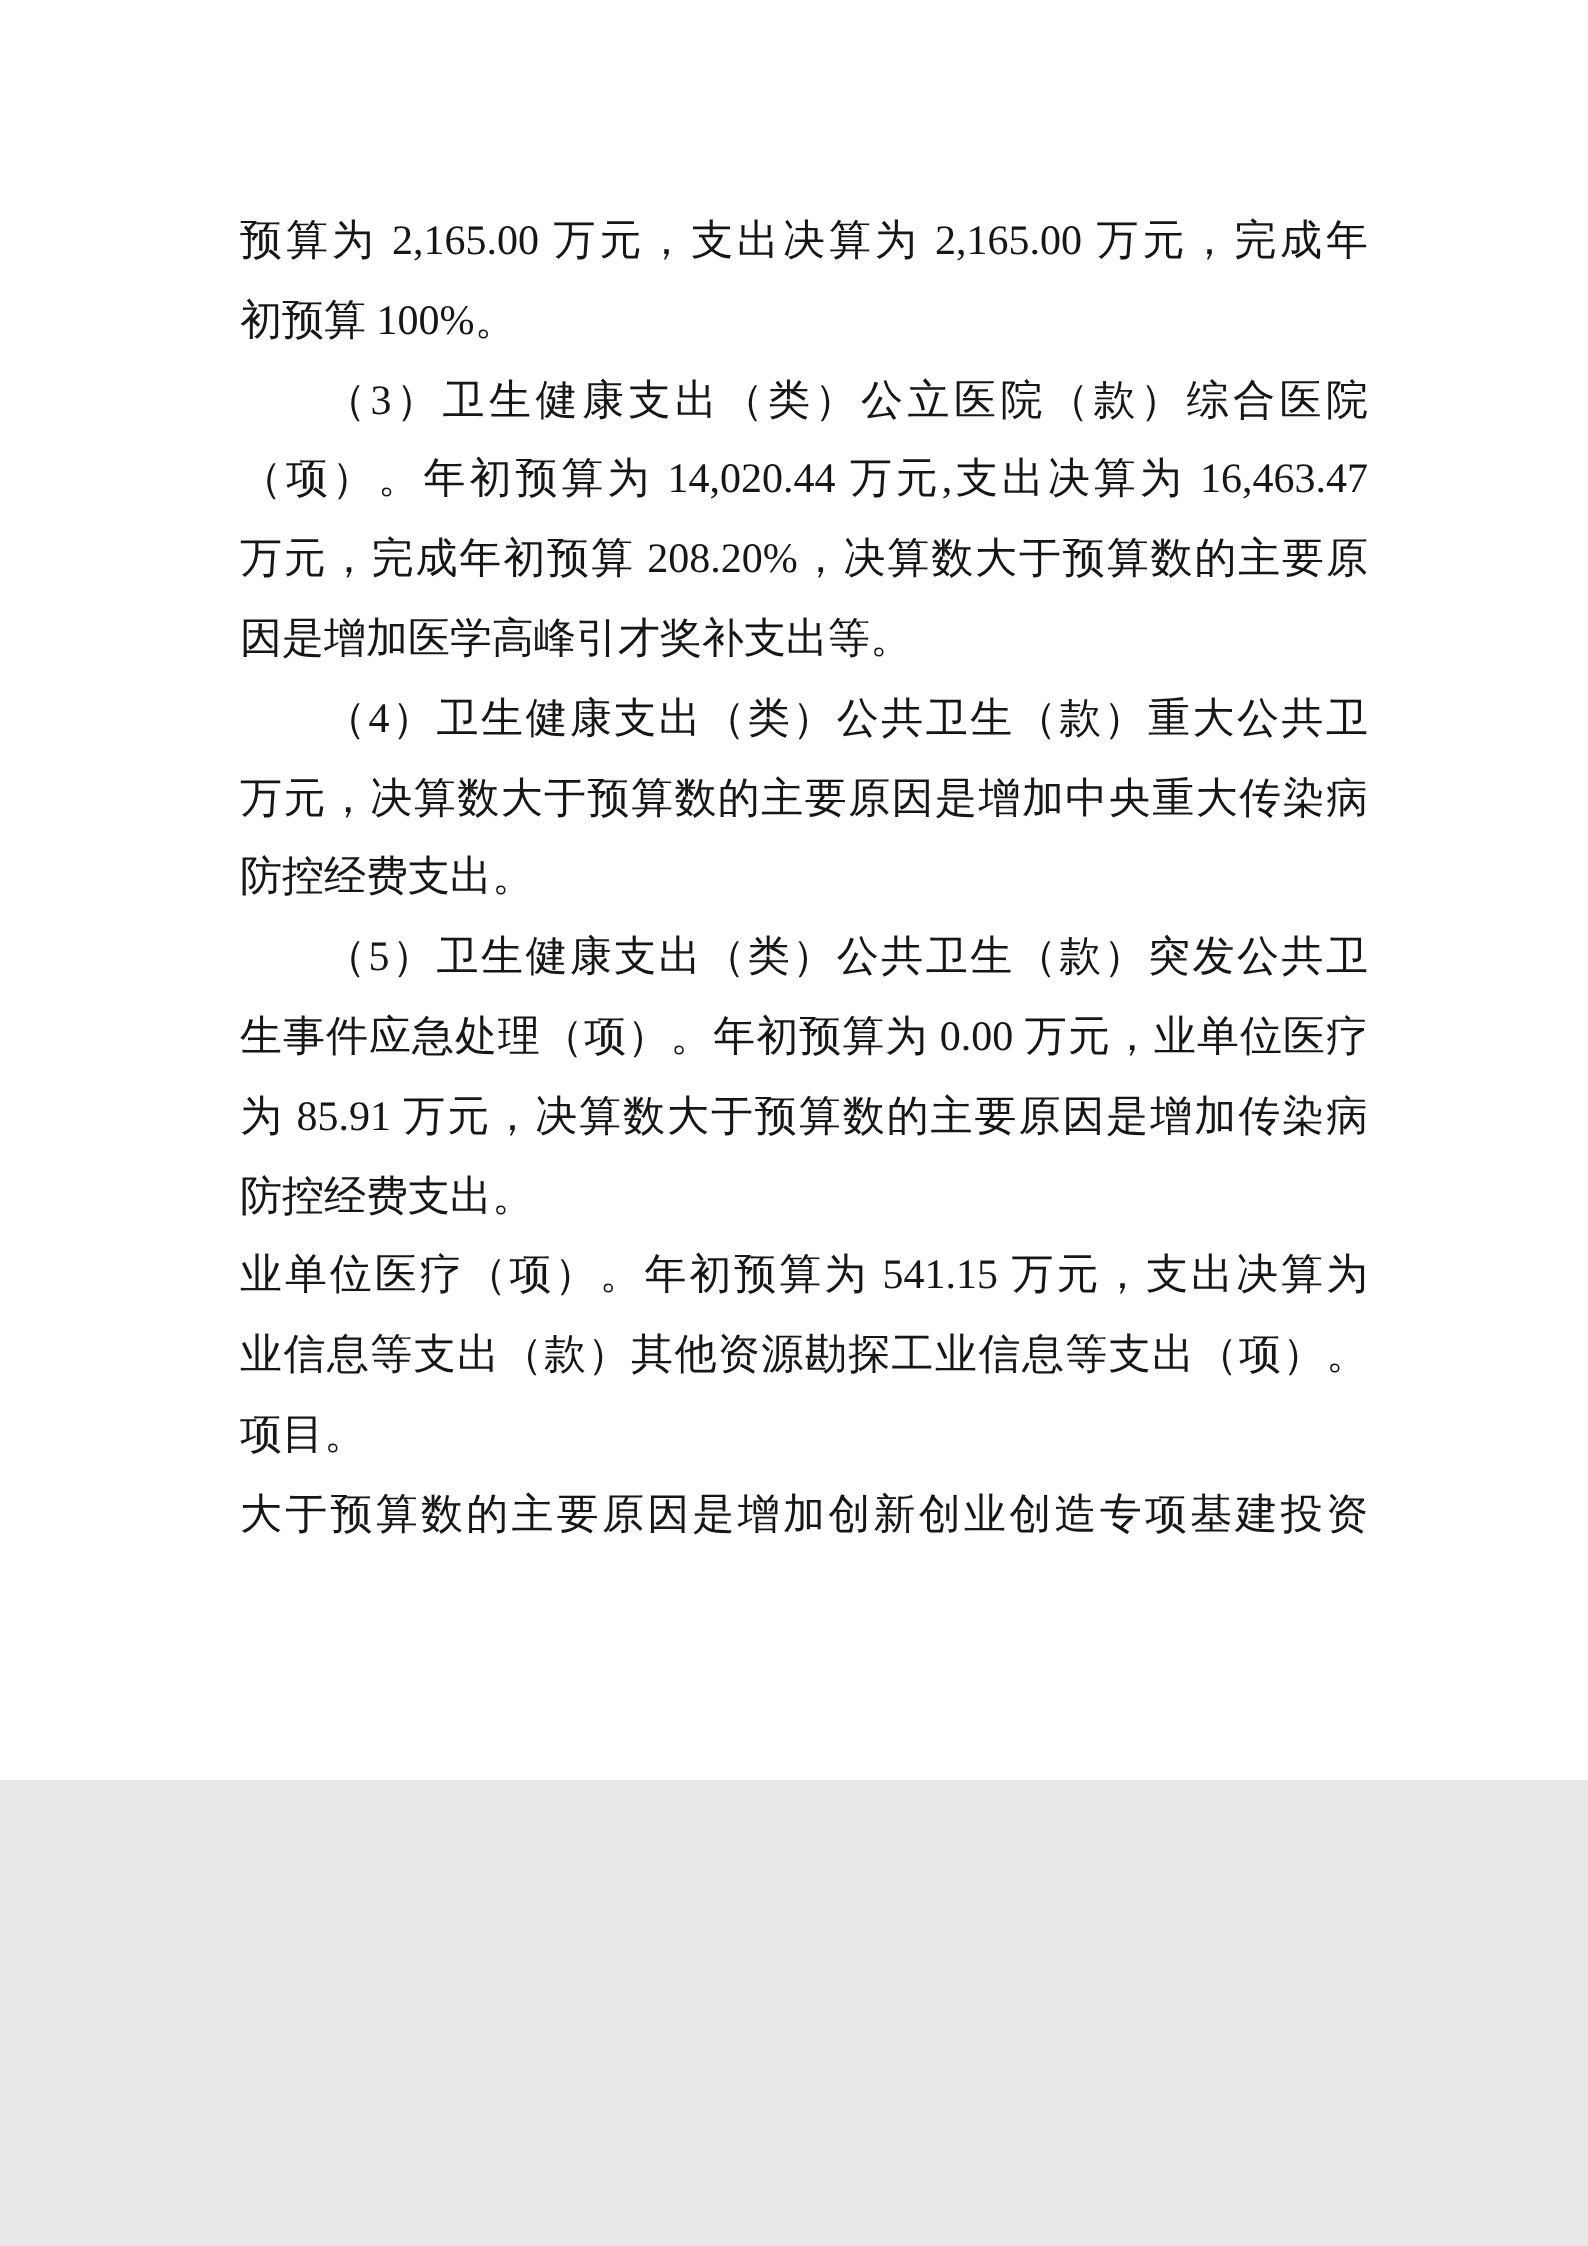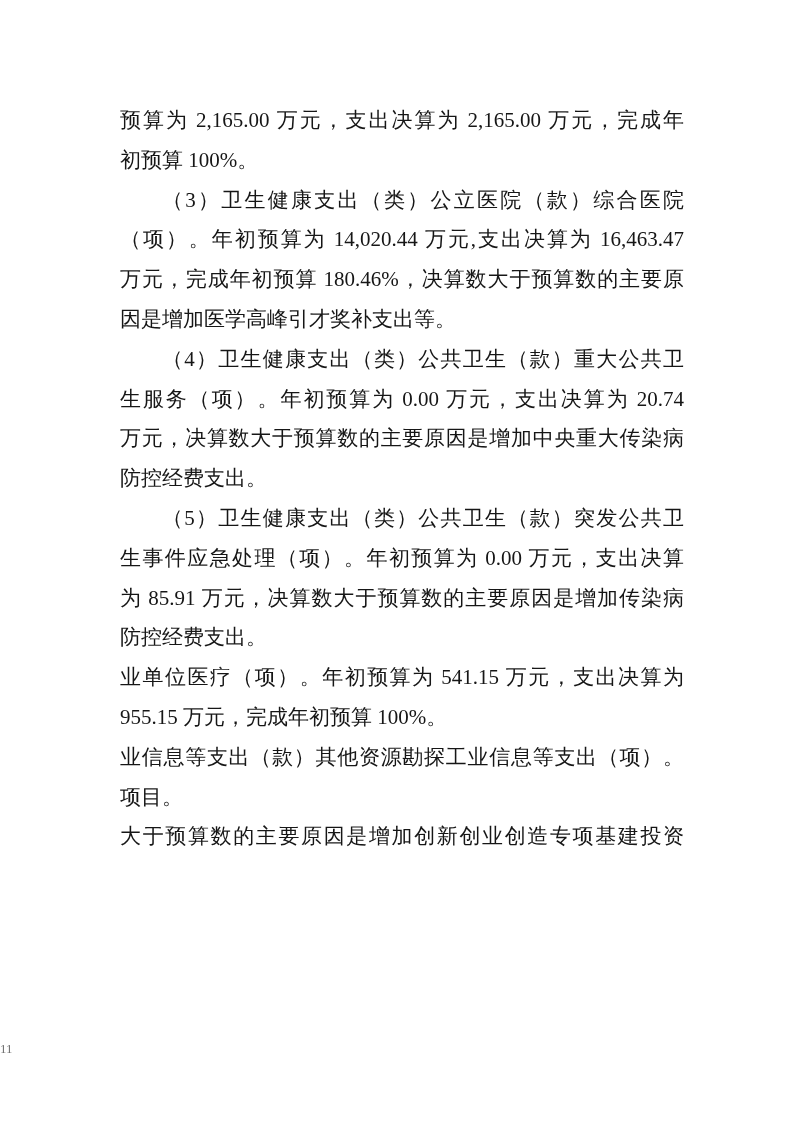--- a/index.html
+++ b/index.html
@@ -3,21 +3,21 @@
 <meta charset="utf-8">
 <style>
   html, body {
     margin: 0;
     padding: 0;
     background: #e8e8e8;
   }
   .page {
     position: relative;
     width: 794px;
-    height: 1123px;
+    height: 890px;
     margin: 0 auto;
     background: #ffffff;
     overflow: hidden;
     font-family: "Liberation Serif", "DejaVu Serif", serif;
   }
   .doc-body {
     position: absolute;
     left: 120px;
     top: 101px;
     width: 564px;
@@ -58,38 +58,36 @@
 
 <div class="page">
   <div class="doc-body" style="color: rgb(22, 22, 22);">
       <div class="paragraph">
         <div class="line">预算为 2,165.00 万元，支出决算为 2,165.00 万元，完成年</div>
         <div class="line last">初预算 100%。</div>
       </div>
       <div class="paragraph">
         <div class="line indent">（3）卫生健康支出（类）公立医院（款）综合医院</div>
         <div class="line">（项）。年初预算为 14,020.44 万元,支出决算为 16,463.47</div>
-        <div class="line">万元，完成年初预算 180.46%，决算数大于预算数的主要原</div>
+        <div class="line">万元，完成年初预算 208.20%，决算数大于预算数的主要原</div>
         <div class="line last">因是增加医学高峰引才奖补支出等。</div>
       </div>
       <div class="paragraph">
         <div class="line indent">（4）卫生健康支出（类）公共卫生（款）重大公共卫</div>
-        <div class="line">生服务（项）。年初预算为 0.00 万元，支出决算为 20.74</div>
         <div class="line">万元，决算数大于预算数的主要原因是增加中央重大传染病</div>
         <div class="line last">防控经费支出。</div>
       </div>
       <div class="paragraph">
         <div class="line indent">（5）卫生健康支出（类）公共卫生（款）突发公共卫</div>
-        <div class="line">生事件应急处理（项）。年初预算为 0.00 万元，支出决算</div>
+        <div class="line">生事件应急处理（项）。年初预算为 0.00 万元，业单位医疗</div>
         <div class="line">为 85.91 万元，决算数大于预算数的主要原因是增加传染病</div>
         <div class="line last">防控经费支出。</div>
       </div>
       <div class="paragraph">
         <div class="line">业单位医疗（项）。年初预算为 541.15 万元，支出决算为</div>
-        <div class="line last">955.15 万元，完成年初预算 100%。</div>
       </div>
       <div class="paragraph">
         <div class="line">业信息等支出（款）其他资源勘探工业信息等支出（项）。</div>
         <div class="line last">项目。</div>
         <div class="line">大于预算数的主要原因是增加创新创业创造专项基建投资</div>
       </div>
     </div>
   <div class="page-number">11</div>
 </div>
 

